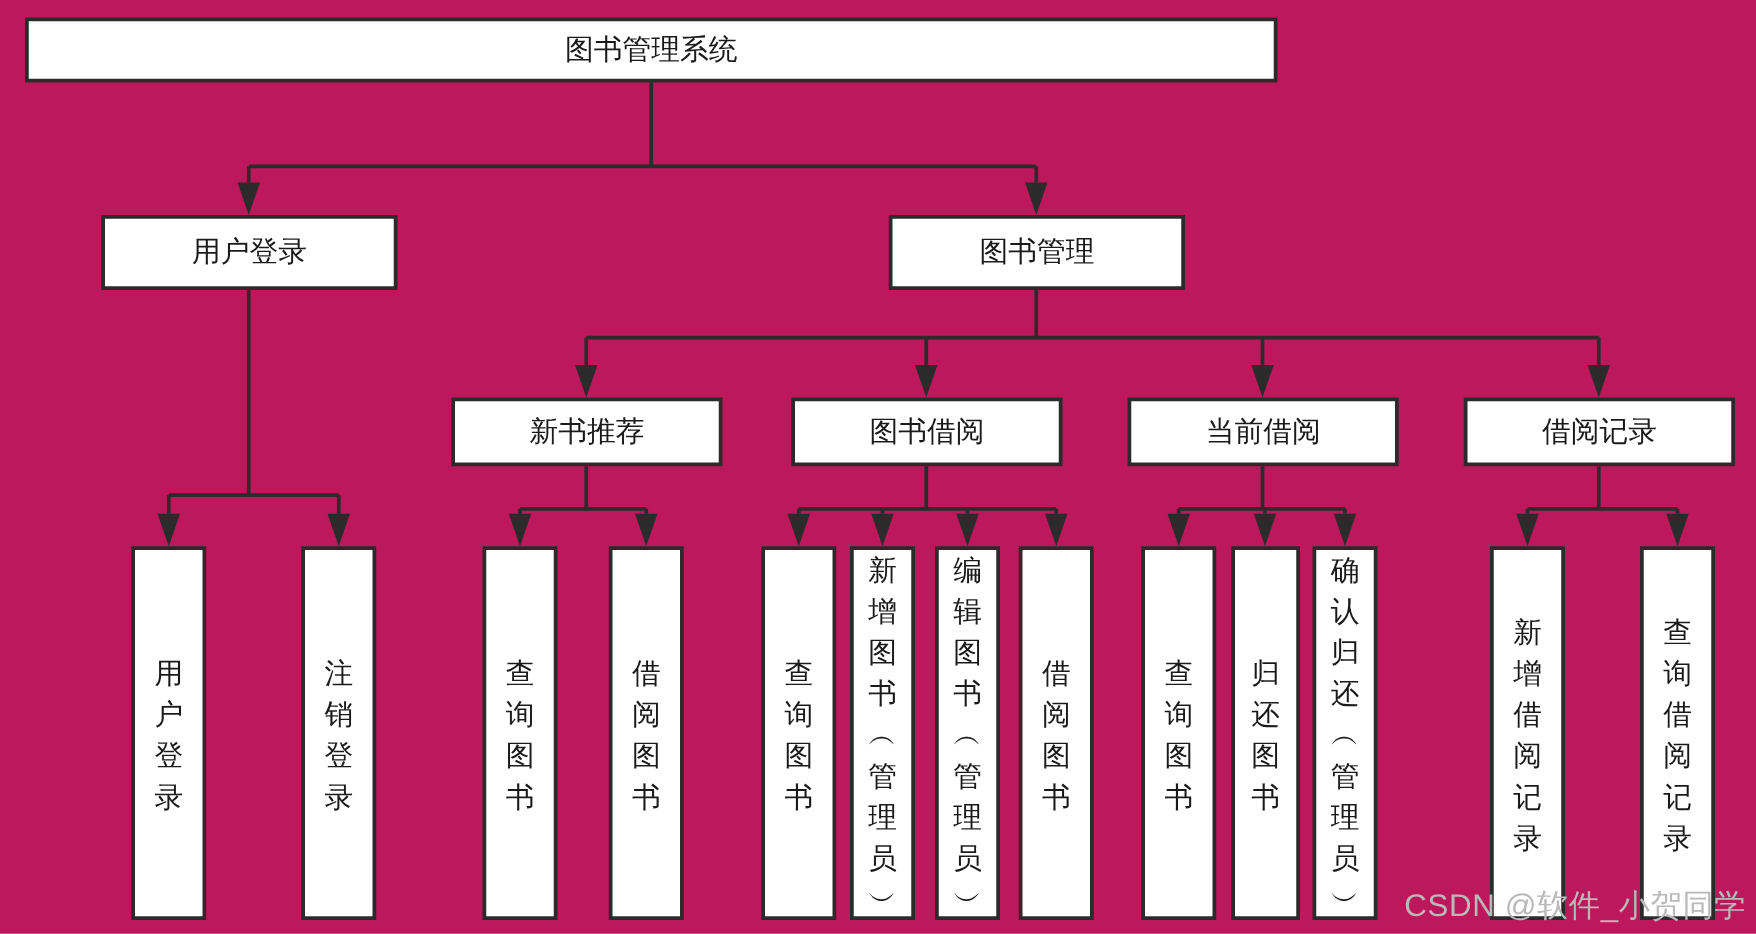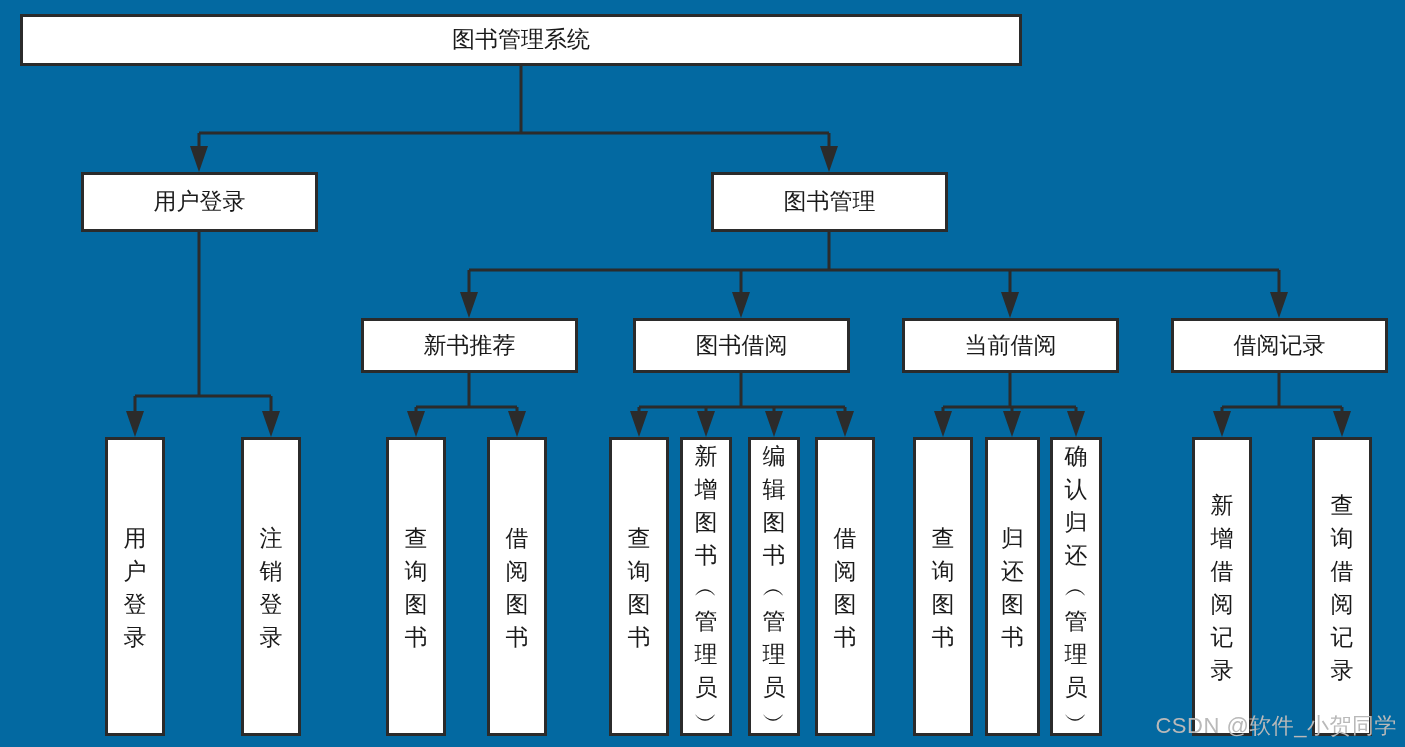--- a/index.html
+++ b/index.html
@@ -12,21 +12,21 @@
     width: 1405px;
     height: 747px;
     font-family: "Liberation Sans", "DejaVu Sans", sans-serif;
     overflow: hidden;
     position: relative;
   }
   #diagram-root {
     position: relative;
     width: 1405px;
     height: 747px;
-    background: #0369a1;
+    background: #be185d;
   }
   svg#tree-svg {
     position: absolute;
     left: 0;
     top: 0;
     width: 1405px;
     height: 747px;
     display: block;
   }
   .node-box {
@@ -55,21 +55,21 @@
     font-family: "Liberation Sans", "DejaVu Sans", sans-serif;
     font-size: 23px;
     fill: #1a1a1a;
     text-anchor: middle;
   }
   .watermark-text {
     position: absolute;
     right: 8px;
     bottom: 6px;
     font-family: "Liberation Sans", "DejaVu Sans", sans-serif;
-    font-size: 22px;
+    font-size: 25px;
     color: #b9b9b9;
     white-space: nowrap;
     letter-spacing: 0.5px;
     user-select: none;
   }
 </style>
 </head>
 <body>
 
 <div id="diagram-root">

